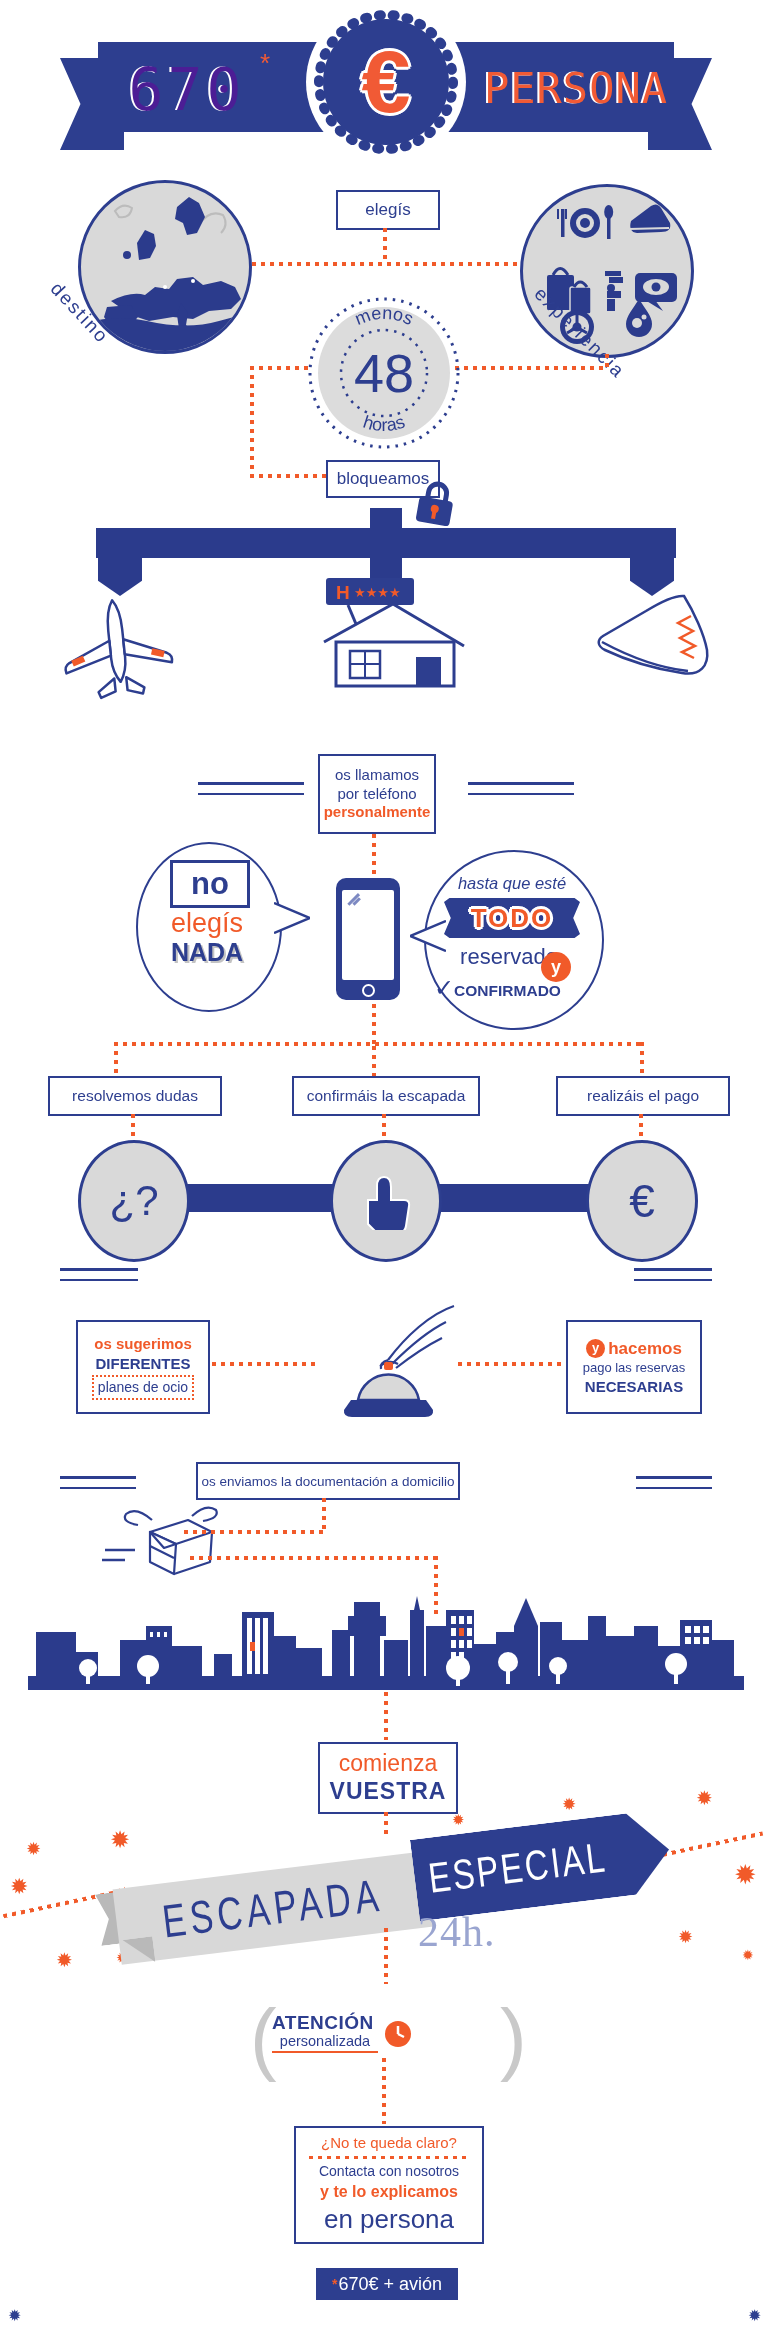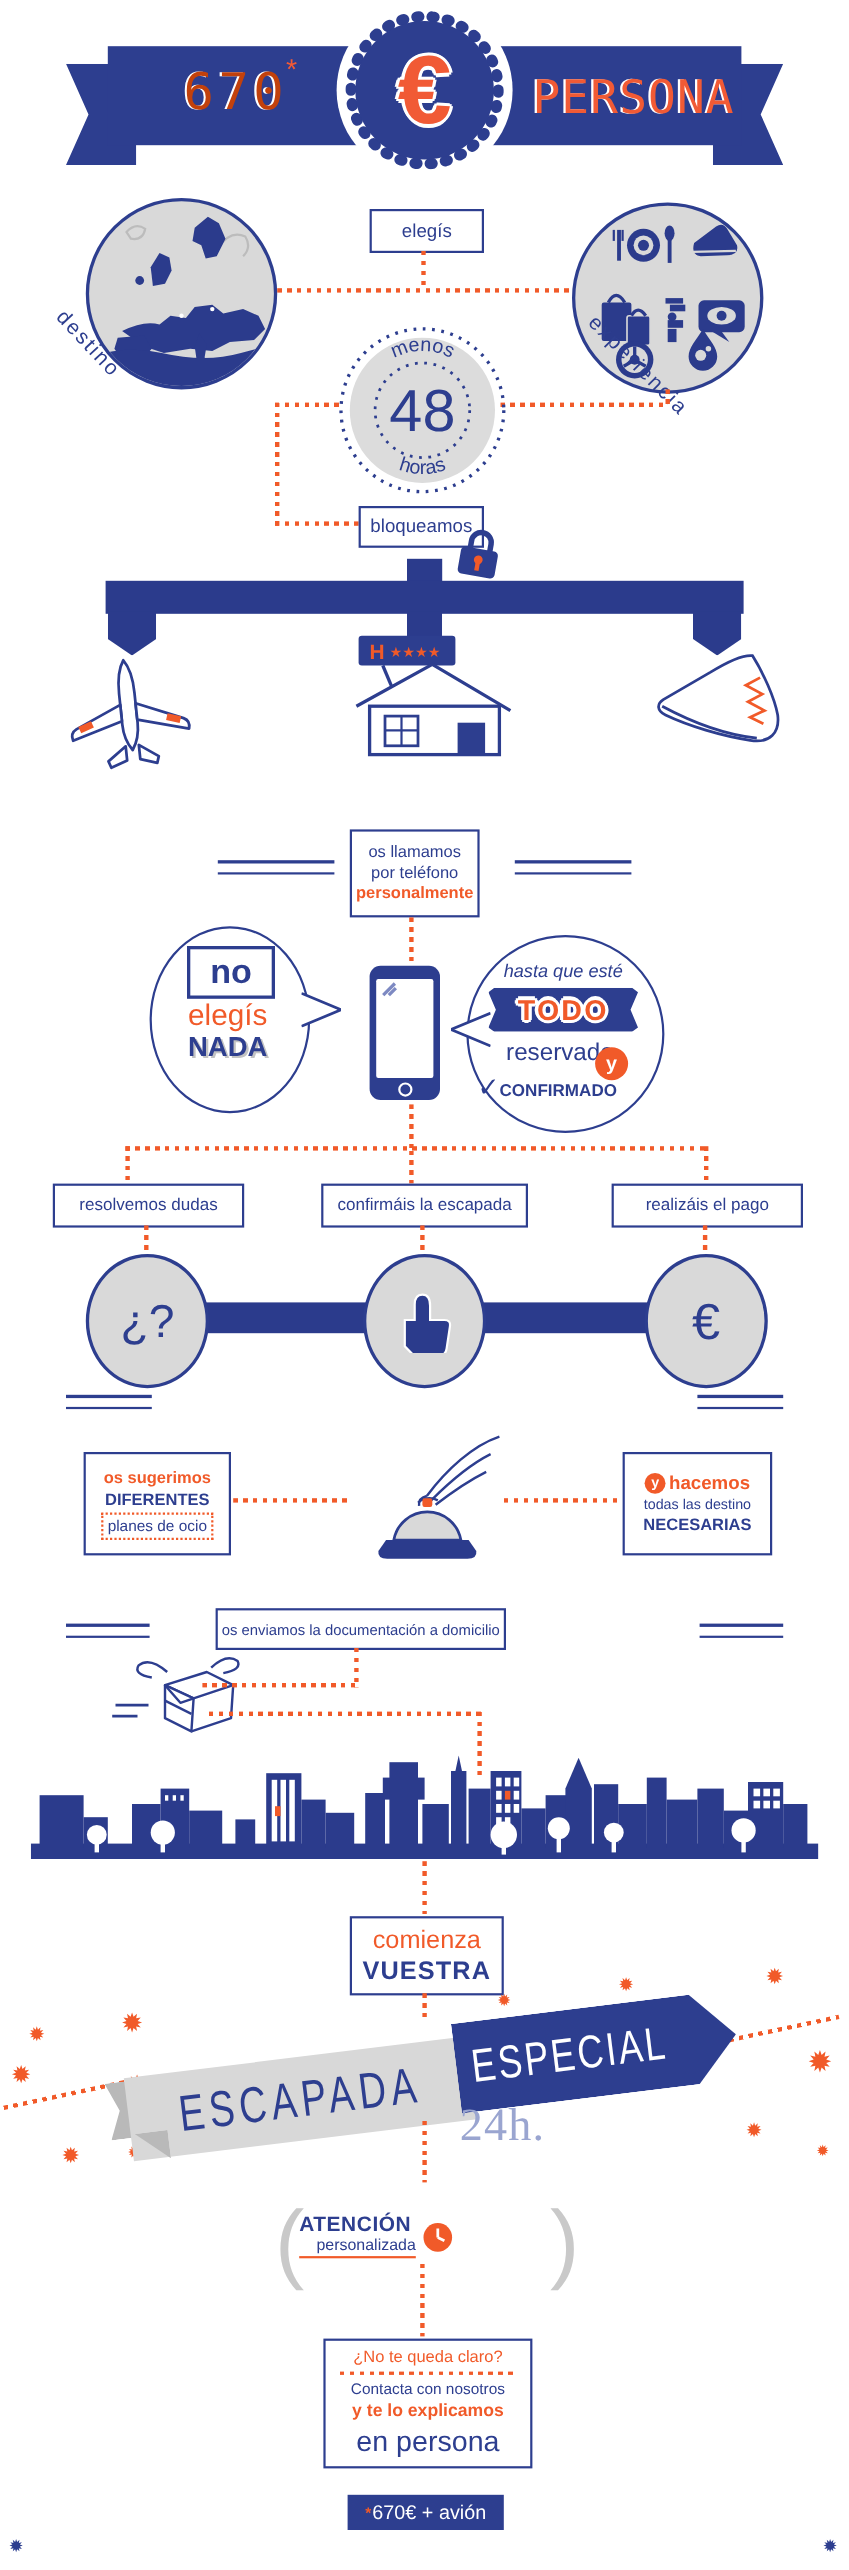--- a/index.html
+++ b/index.html
@@ -19,21 +19,21 @@
 </style>
 </head>
 <body>
 
 <div id="canvas">
 
   <div class="abs" style="left:0;top:0;width:772px;height:165px;">
     <div class="abs" style="left:60px;top:58px;width:64px;height:92px;background:#2d3e8f;clip-path:polygon(100% 0,100% 100%,0 100%,32% 50%,0 0);"></div>
     <div class="abs" style="left:648px;top:58px;width:64px;height:92px;background:#2d3e8f;clip-path:polygon(0 0,0 100%,100% 100%,68% 50%,100% 0);"></div>
     <div class="abs" style="left:98px;top:42px;width:576px;height:90px;background:#2d3e8f;"></div>
-    <div class="abs mono" style="left:112px;top:56px;width:150px;text-align:right;font-size:46px;letter-spacing:4px;color:#c2410c;text-shadow:-2px 0 #fff;">670</div>
+    <div class="abs mono" style="left:112px;top:56px;width:150px;text-align:center;font-size:58px;letter-spacing:4px;color:#4c1d95;text-shadow:-2px 0 #fff;">670</div>
     <div class="abs" style="left:260px;top:48px;font-size:26px;color:#f15a35;">*</div>
     <div class="abs mono" style="left:474px;top:64px;width:204px;text-align:center;font-size:42px;color:#f15a35;text-shadow:-2px 0 #fff;letter-spacing:1px;">PERSONA</div>
     <div class="abs circle" style="left:306px;top:2px;width:160px;height:160px;background:#fff;"></div>
     <svg class="abs" style="left:314px;top:10px;" width="144" height="144" viewBox="0 0 144 144">
       <circle cx="72" cy="72" r="67" fill="none" stroke="#2d3e8f" stroke-width="10" stroke-dasharray="2 12" stroke-linecap="round"></circle>
       <circle cx="72" cy="72" r="63" fill="#2d3e8f"></circle>
     </svg>
     <div class="abs" style="left:314px;top:10px;width:144px;height:144px;display:flex;align-items:center;justify-content:center;font-size:88px;font-weight:bold;color:#f15a35;">
         <span class="outl">€</span>
       </div>
@@ -275,21 +275,21 @@
     <path d="M40,100 a31,31 0 0 1 61,0 z" fill="#d9d9d9" stroke="#2d3e8f" stroke-width="2.5"></path>
     <path d="M33,100 h75 l7,10 q1,7 -8,7 H34 q-9,0 -8,-7 z" fill="#2b3b8c"></path>
   </svg>
 
   <div class="dh" style="left:458px;top:1362px;width:106px;"></div>
   <div class="bx" style="left:566px;top:1320px;width:132px;height:90px;line-height:1.3;">
     <span style="display:flex;align-items:center;gap:3px;">
       <span class="circle" style="width:19px;height:19px;background:#f15a29;color:#fff;display:inline-flex;align-items:center;justify-content:center;font-size:13px;font-weight:bold;">y</span>
       <span class="orange" style="font-weight:800;font-size:17px;">hacemos</span>
     </span>
-    <span style="font-size:13px;">todas las destino</span>
+    <span style="font-size:13px;">pago las reservas</span>
     <span style="font-size:15px;font-weight:800;">NECESARIAS</span>
   </div>
 
   <div class="dbl" style="left:60px;top:1476px;width:76px;"></div>
   <div class="dbl" style="left:636px;top:1476px;width:76px;"></div>
   <div class="bx" style="left:196px;top:1462px;width:260px;height:34px;font-size:13.5px;">
     <span>os enviamos la documentación a domicilio</span>
   </div>
 
   <svg class="abs" style="left:100px;top:1502px;" width="150" height="78" viewBox="0 0 150 78">
@@ -409,21 +409,21 @@
   </div>
   <div class="abs" style="left:124px;top:1938px;width:30px;height:26px;background:#b9b9b9;transform:rotate(-7deg);clip-path:polygon(0 0,100% 0,100% 100%);"></div>
   <div class="abs" style="left:414px;top:1824px;width:256px;height:82px;background:#2d3e8f;transform:rotate(-7deg);clip-path:polygon(0 0,85% 0,100% 50%,85% 100%,0 100%);display:flex;align-items:center;justify-content:flex-start;">
     <span style="font-size:42px;letter-spacing:3px;color:#fff;transform:scaleX(0.78);transform-origin:left;margin-left:14px;">ESPECIAL</span>
   </div>
   <div class="dv" style="left:384px;top:1928px;height:56px;"></div>
 
   <span class="abs" style="left:250px;top:1998px;font-size:80px;font-weight:300;color:#c9c9c9;line-height:1;">(</span>
   <span class="abs" style="left:500px;top:1998px;font-size:80px;font-weight:300;color:#c9c9c9;line-height:1;">)</span>
   <div class="abs" style="left:272px;top:2012px;width:106px;font-size:19px;font-weight:700;letter-spacing:0.5px;color:#2d3e8f;">ATENCIÓN</div>
-  <div class="abs" style="left:272px;top:2033px;width:106px;text-align:right;font-size:14.5px;color:#2d3e8f;border-bottom:2px solid #f15a29;padding-bottom:2px;">personalizada</div>
+  <div class="abs" style="left:272px;top:2033px;width:106px;text-align:center;font-size:14.5px;color:#2d3e8f;border-bottom:2px solid #f15a29;padding-bottom:2px;">personalizada</div>
   <svg class="abs" style="left:384px;top:2020px;" width="28" height="28" viewBox="0 0 28 28">
     <circle cx="14" cy="14" r="13" fill="#f15a29"></circle>
     <path d="M14,14 V6 M14,14 l6,3" stroke="#fff" stroke-width="2.5" fill="none"></path>
   </svg>
   <div class="abs" style="left:418px;top:1908px;font-size:42px;color:#9aa5d0;letter-spacing:1px;font-family:Liberation Serif, serif;">24h.</div>
   <div class="dv" style="left:382px;top:2058px;height:66px;"></div>
 
   <div class="bx" style="left:294px;top:2126px;width:186px;height:114px;line-height:1.35;">
     <span class="orange" style="font-size:15px;">¿No te queda claro?</span>
     <span class="dh" style="position:static;display:block;width:160px;height:3px;margin:3px 0;"></span>

